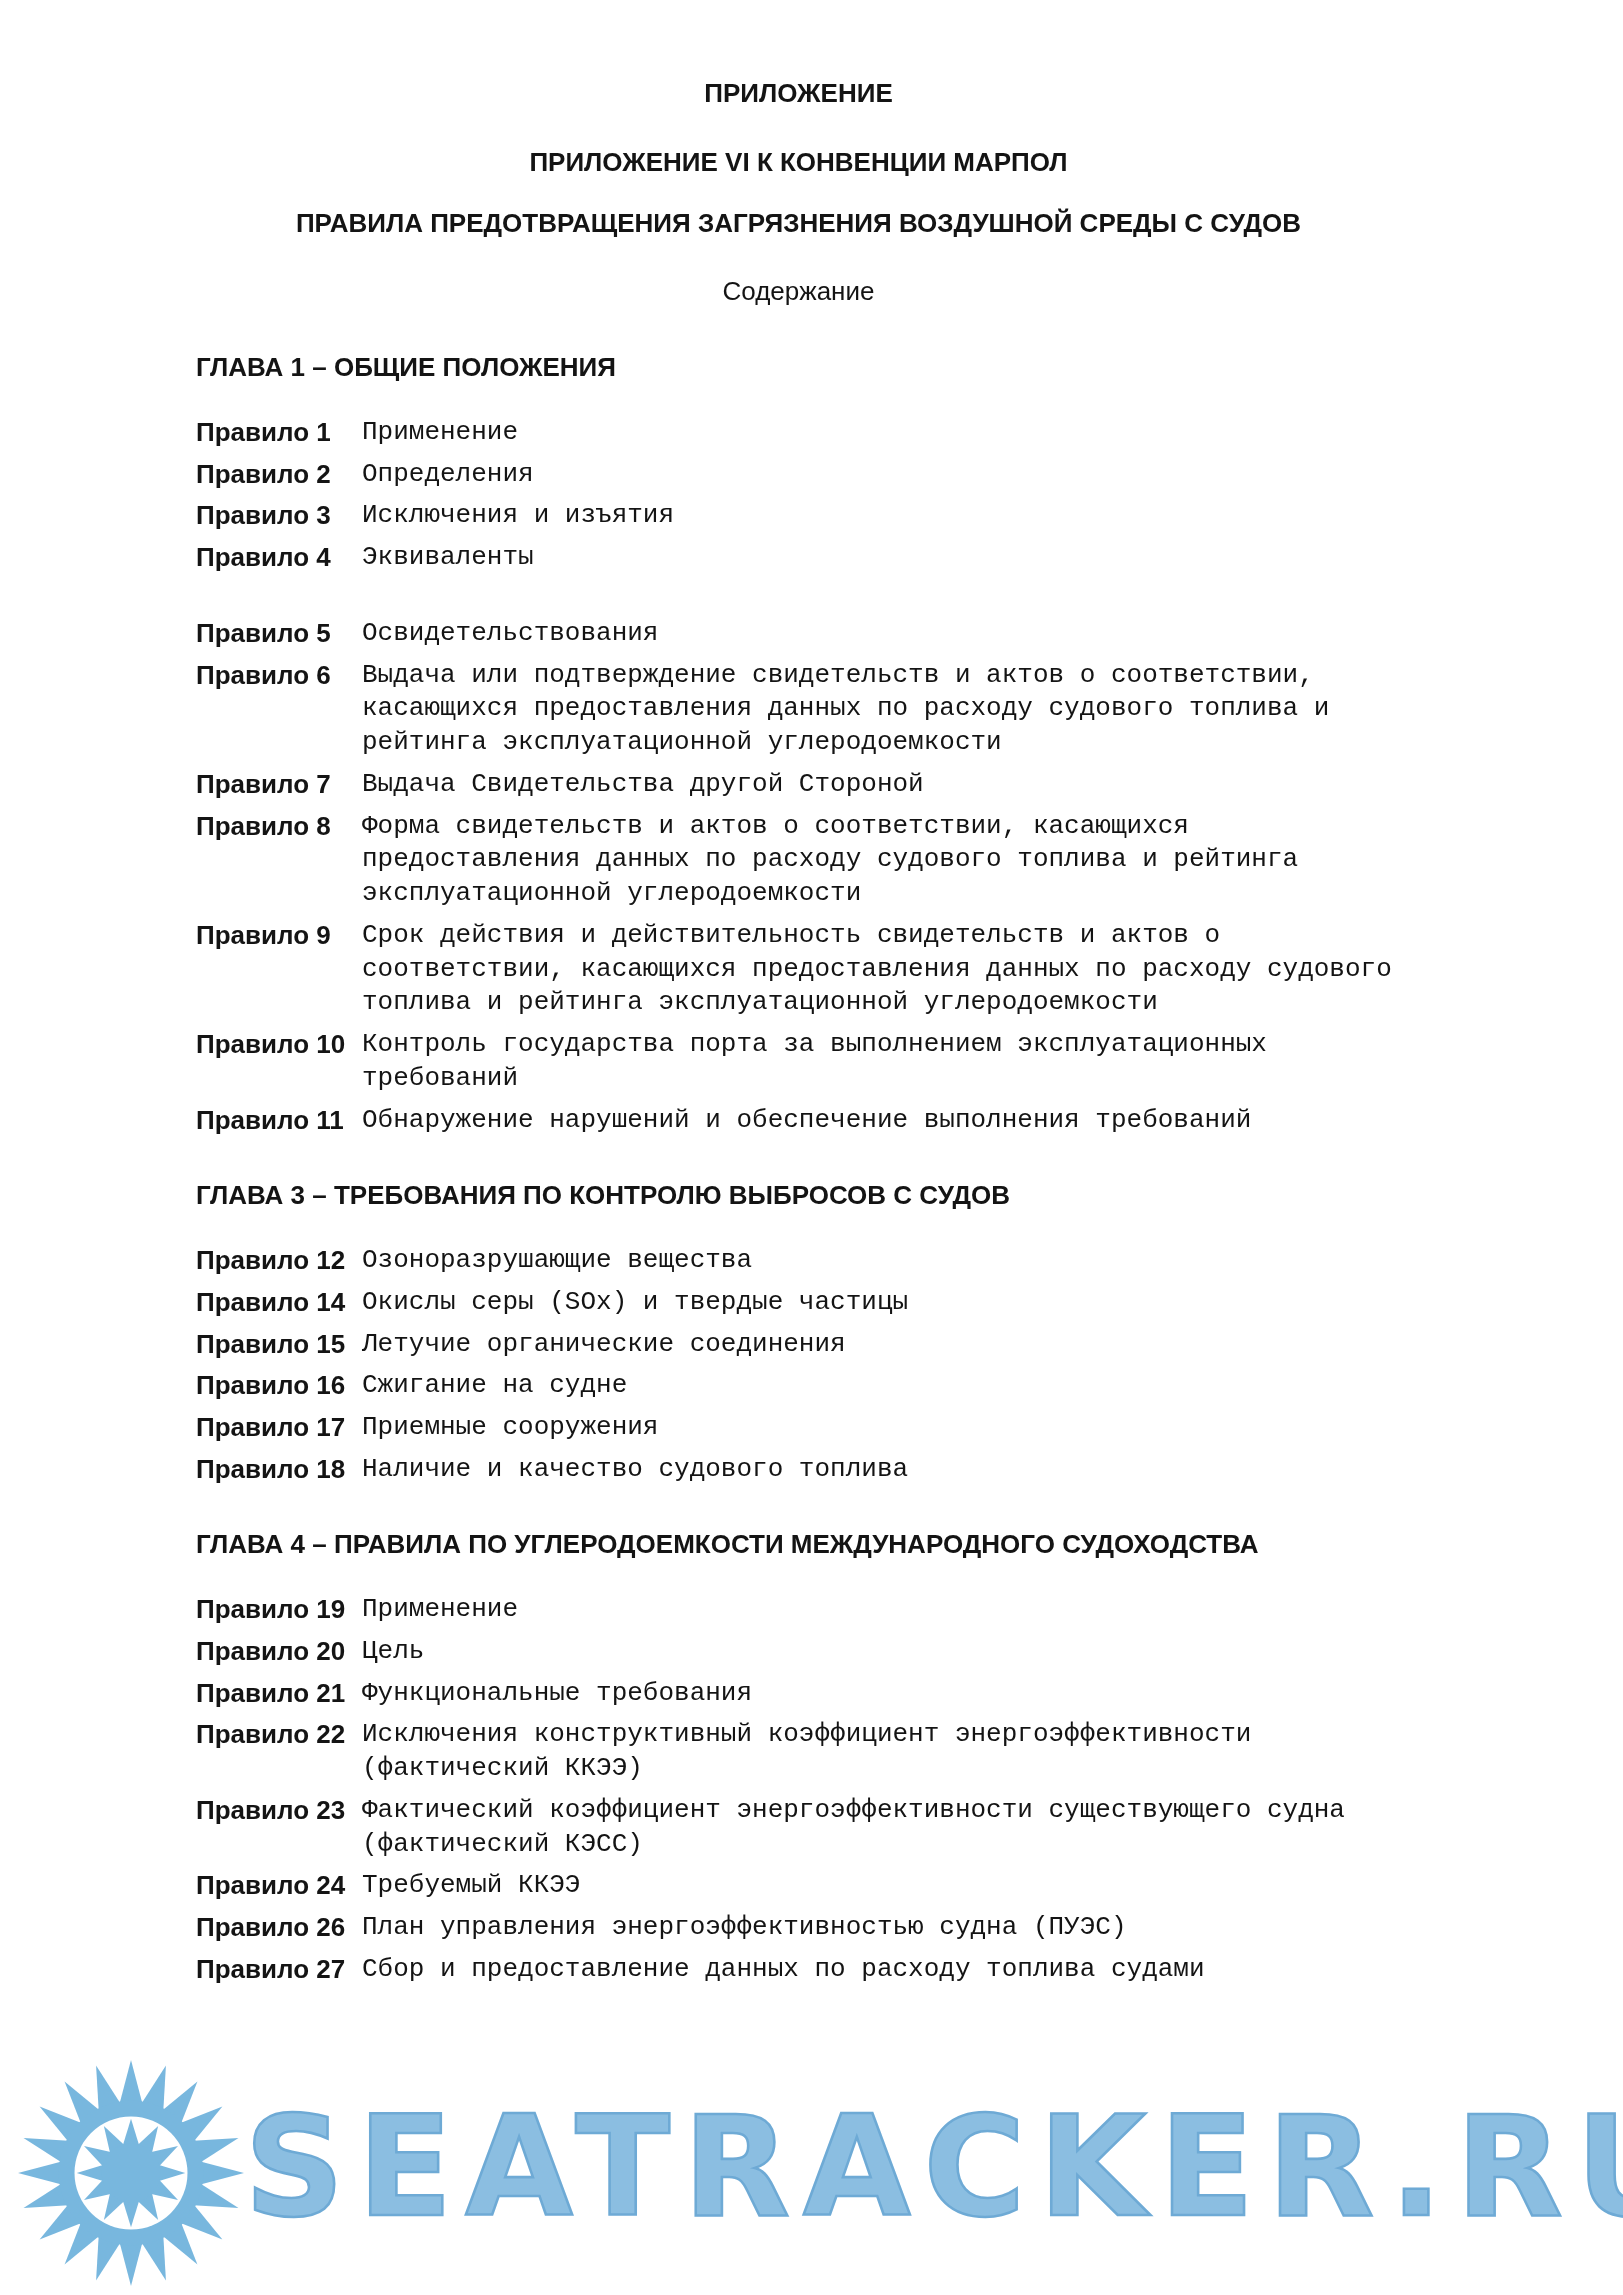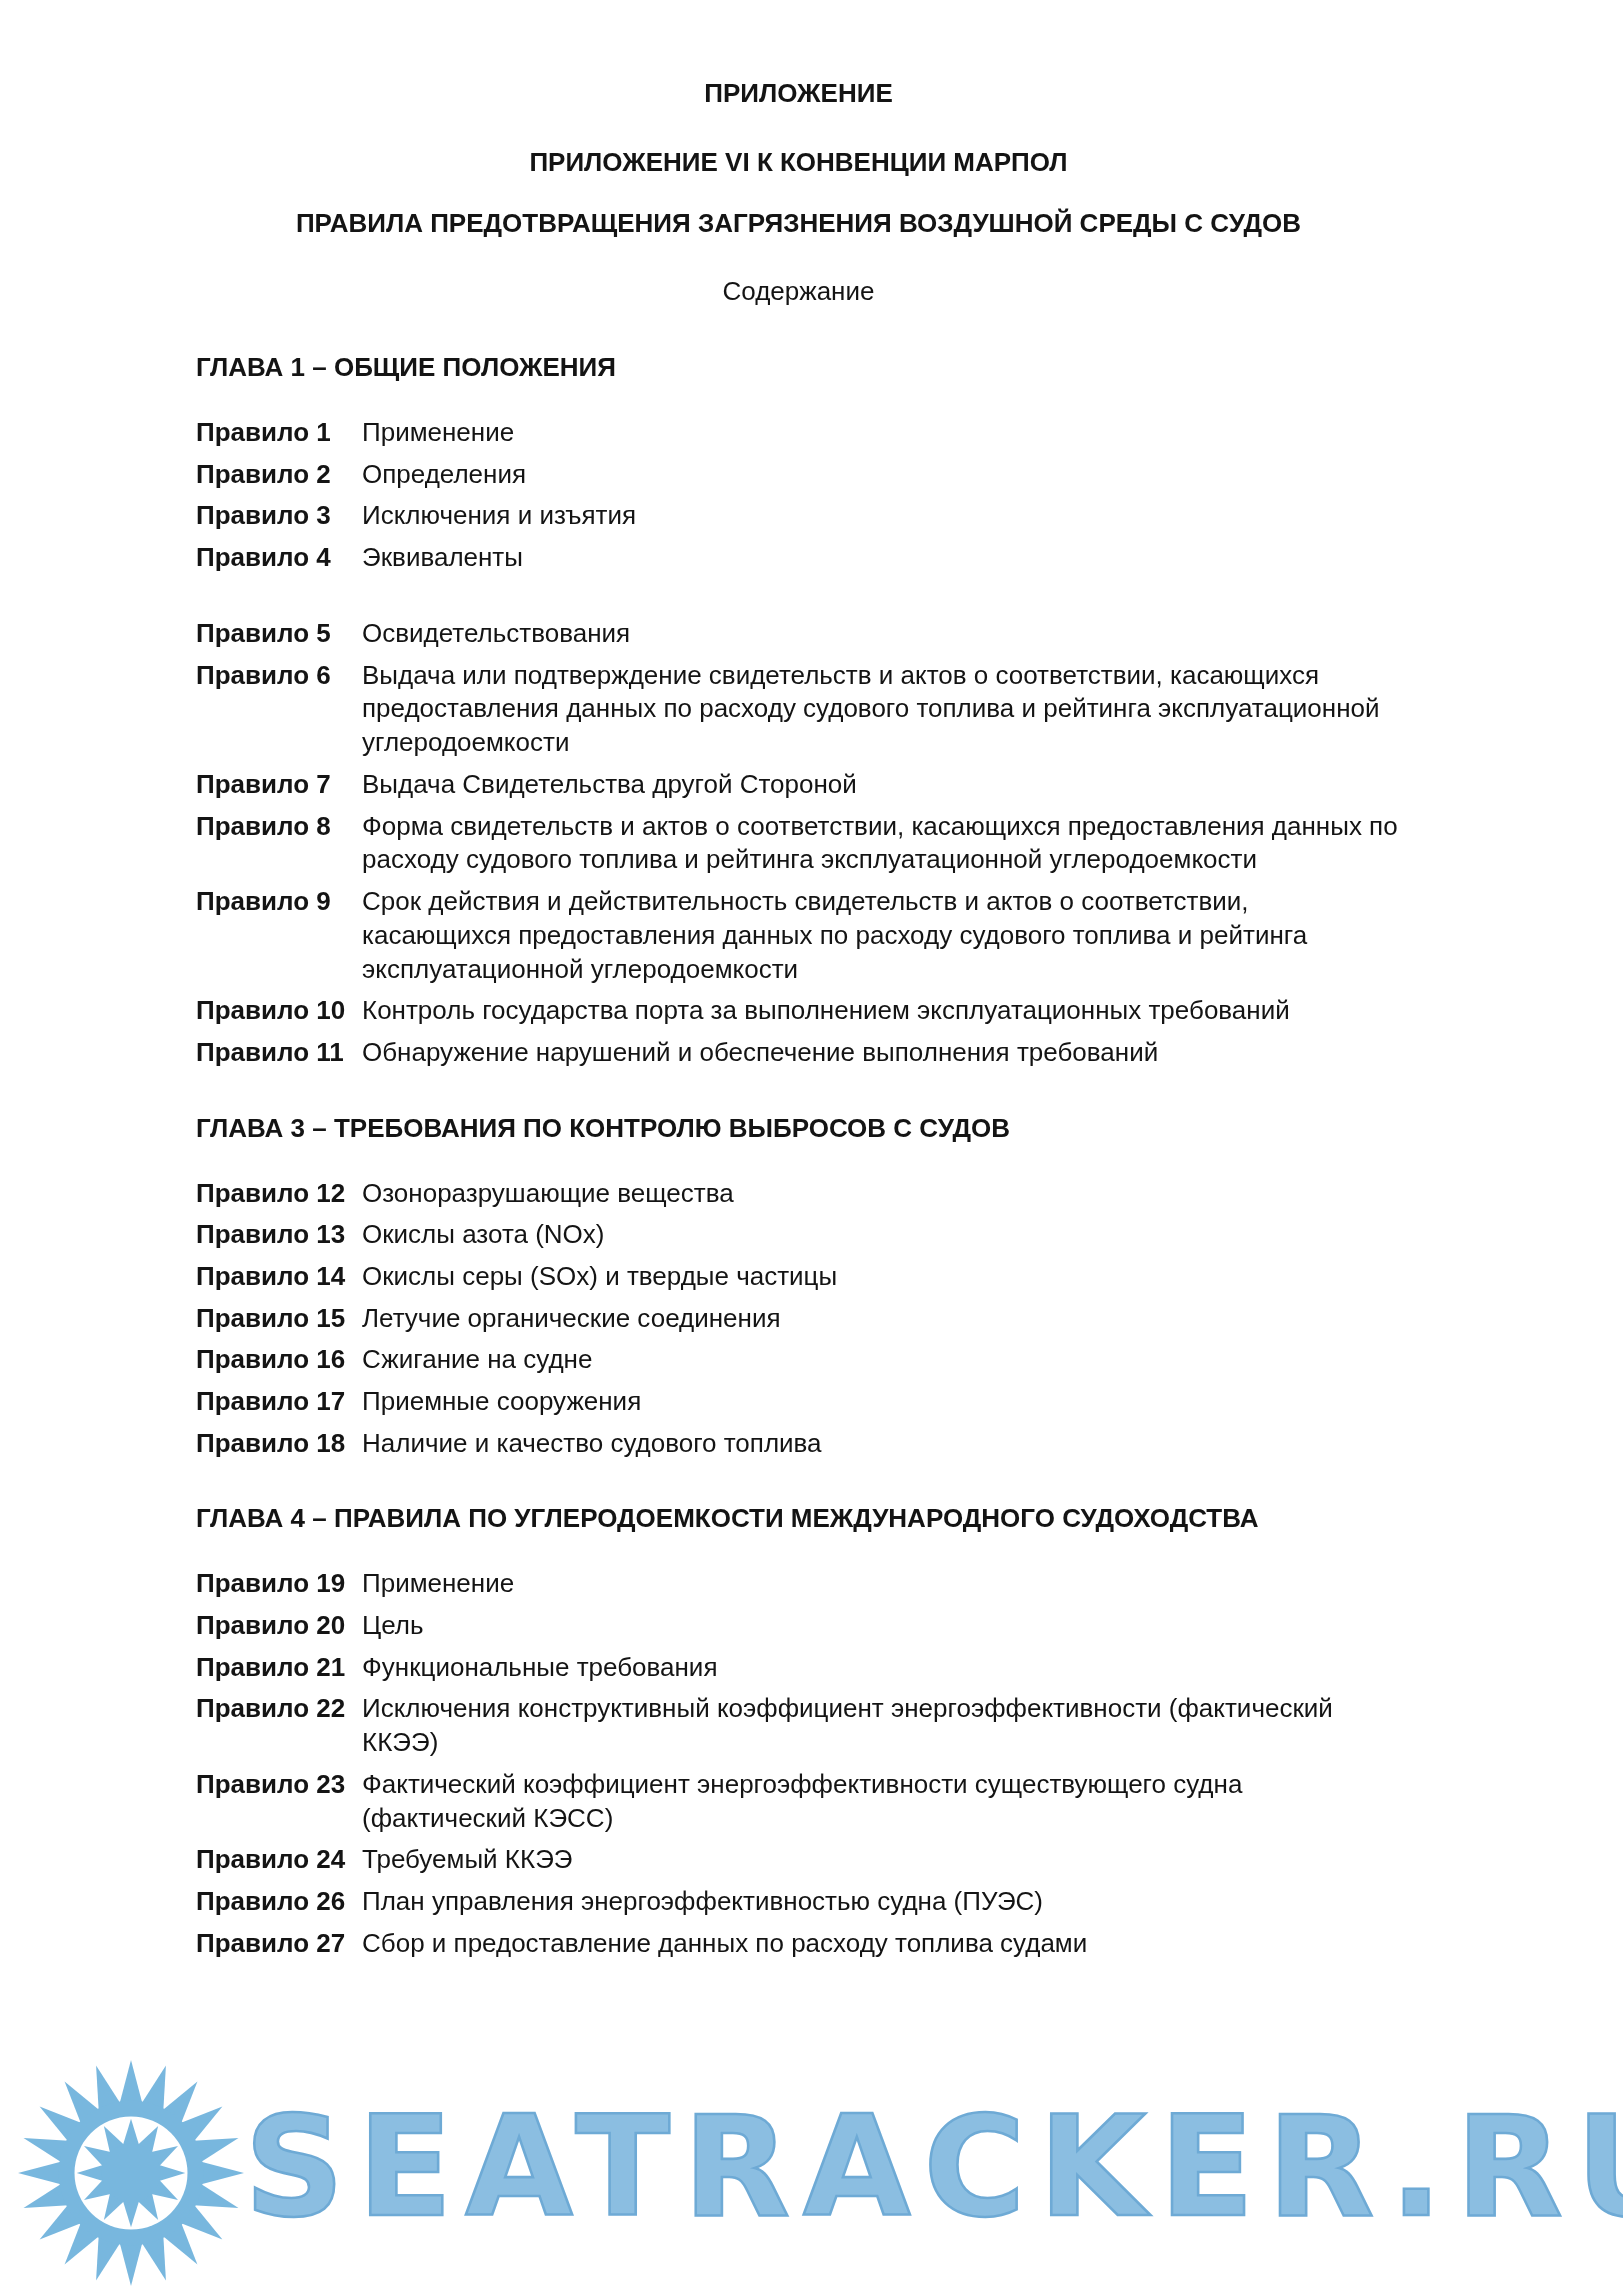--- a/index.html
+++ b/index.html
@@ -25,21 +25,21 @@
   .chapter { margin-top: 42px; }
   .chapter-heading {
     font-weight: bold;
     max-width: 1047px;
     padding-left: 152px;
     text-indent: -152px;
     margin: 0 0 31px 0;
   }
   .rule-row { display: flex; margin-bottom: 7.9px; }
   .rule-label { flex: 0 0 166px; font-weight: bold; }
-  .rule-text  { flex: 1; max-width: 1040px; }
+  .rule-text  { flex: 1; max-width: 1040px; font-family: Liberation Mono, monospace; }
 
   .watermark {
     position: absolute;
     left: 18.3px;
     right: 3.9px;
     bottom: 9.2px;
     display: flex;
     align-items: center;
     pointer-events: none;
   }
@@ -117,24 +117,20 @@
       <span class="rule-label">Правило 11</span>
       <span class="rule-text">Обнаружение нарушений и обеспечение выполнения требований</span>
     </div>
   </div>
 
   <div class="chapter">
     <div class="chapter-heading">ГЛАВА 3 – ТРЕБОВАНИЯ ПО КОНТРОЛЮ ВЫБРОСОВ С СУДОВ</div>
     <div class="rule-row">
       <span class="rule-label">Правило 12</span>
       <span class="rule-text">Озоноразрушающие вещества</span>
-    </div>
-    <div class="rule-row">
-      <span class="rule-label">Правило 13</span>
-      <span class="rule-text">Окислы азота (NOx)</span>
     </div>
     <div class="rule-row">
       <span class="rule-label">Правило 14</span>
       <span class="rule-text">Окислы серы (SOx) и твердые частицы</span>
     </div>
     <div class="rule-row">
       <span class="rule-label">Правило 15</span>
       <span class="rule-text">Летучие органические соединения</span>
     </div>
     <div class="rule-row">

